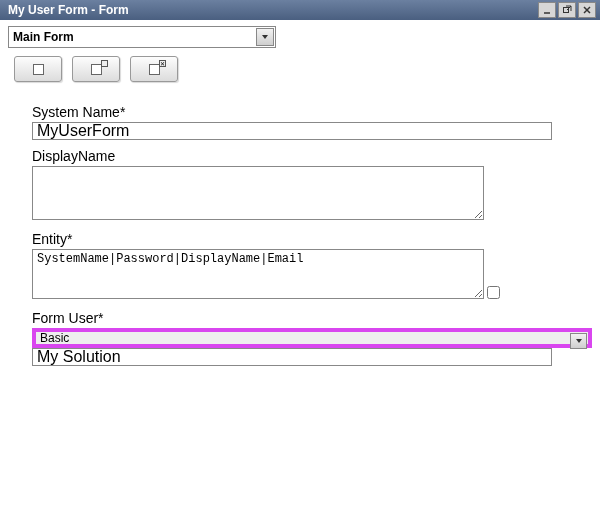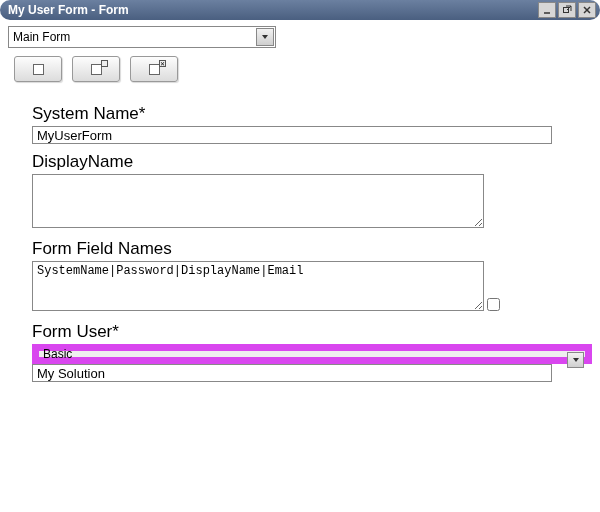--- a/index.html
+++ b/index.html
@@ -13,21 +13,20 @@
     overflow: hidden;
   }
   .titlebar {
     height: 20px;
     background: linear-gradient(to bottom, #6b80a0 0%, #4a5f80 100%);
     color: #fff;
     display: flex;
     align-items: center;
     padding: 0 4px 0 8px;
     position: relative;
-    border-radius: 10px;
   }
   .titlebar-title {
     font-weight: bold;
     font-size: 12px;
     flex: 1;
   }
   .titlebar-buttons {
     display: flex;
     gap: 2px;
   }
@@ -52,20 +51,21 @@
   .dropdown-top {
     width: 268px;
     height: 22px;
     border: 1px solid #888;
     background: #fff;
     display: flex;
     align-items: center;
     padding: 0 4px;
     position: relative;
     font-size: 12px;
+    font-weight: bold;
   }
   .dropdown-top .dd-arrow {
     position: absolute;
     right: 1px; top: 1px;
     width: 18px; height: 18px;
     background: linear-gradient(to bottom, #f2f2f2, #cfcfcf);
     border: 1px solid #888;
     display: flex; align-items:center; justify-content:center;
   }
   .toolbar-row {
@@ -96,31 +96,31 @@
     border:1px solid #555;
     background:#eee;
     display:flex; align-items:center; justify-content:center;
     font-size:6px; line-height:6px;
   }
 
   .form-area {
     padding: 14px 24px 0 24px;
   }
   .field-label {
-    font-size: 17px;
+    font-size: 14px;
     color: #000;
     margin-top: 8px;
     margin-bottom: 2px;
   }
   .field-input {
     width: 520px;
     height: 17px;
     border: 1px solid #888;
     padding: 8px 4px;
-    font-size: 13px;
+    font-size: 16px;
     font-family: Arial, Helvetica, sans-serif;
     background:#fff;
   }
   .field-textarea {
     width: 452px;
     border: 1px solid #888;
     padding: 2px 4px;
     font-size: 12px;
     resize: both;
     background:#fff;
@@ -132,21 +132,21 @@
     font-family: "Courier New", monospace;
     font-size: 12px;
   }
   .chk {
     width:13px; height:13px;
     margin:2px 0 0 0;
   }
   .select-row {
     width: 560px;
     height: 20px;
-    border: 7px solid #d946ef;
+    border: 4px solid #d946ef;
     background:#eee;
     position: relative;
     display:flex; align-items:center;
     padding-left:4px;
     font-size:12px;
   }
   .select-row .dd-arrow {
     position:absolute;
     right:1px; top:1px;
     width:17px; height:16px;
@@ -210,22 +210,22 @@
 
   <div class="form-area">
 
     <div class="field-label">System Name*</div>
     <input class="field-input" value="MyUserForm" style="">
 
 
     <div class="field-label">DisplayName</div>
     <textarea class="field-textarea ta-desc" style=""></textarea>
 
-
-    <div class="field-label">Form Field Names</div>
+    <div class="field-label">Entity*</div>
+
     <textarea class="field-textarea ta-fields" style="">SystemName|Password|DisplayName|Email</textarea>
 
     <input type="checkbox" class="chk" style="">
 
     <div class="field-label">Form User*</div>
     <div class="select-row">
       <span>Basic</span>
       <div class="dd-arrow">
         <svg viewBox="0 0 8 8">
             <polygon points="1,2 7,2 4,6" fill="#333"></polygon>

